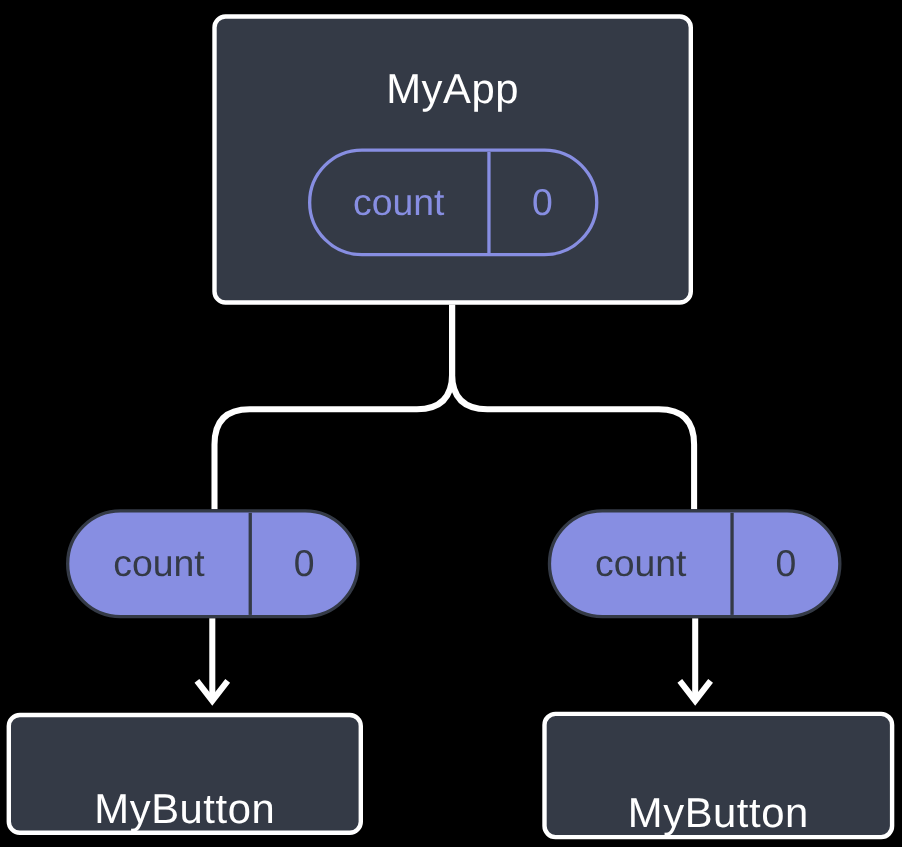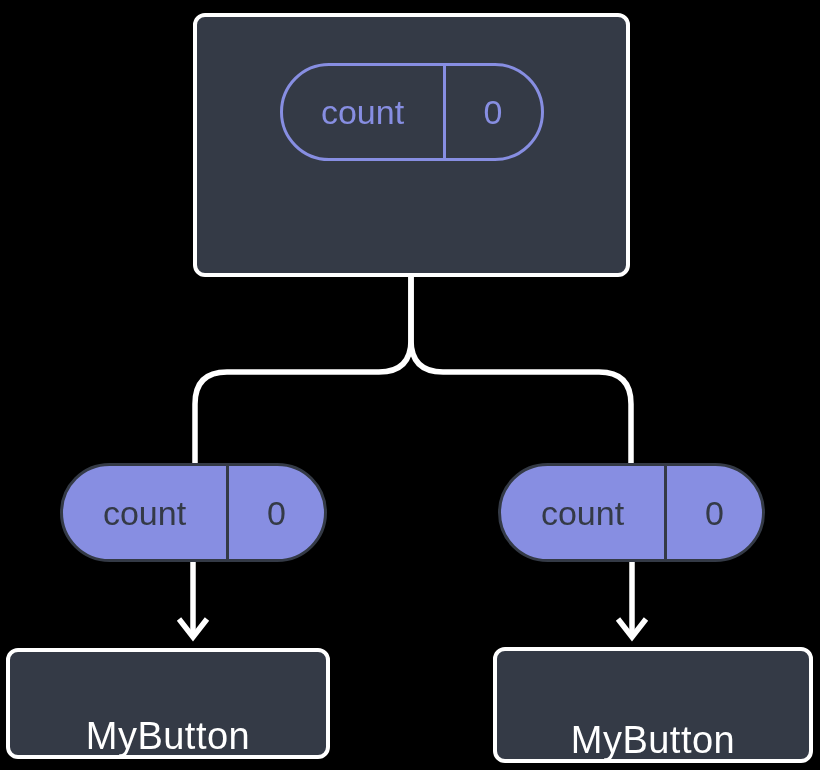--- a/index.html
+++ b/index.html
@@ -65,20 +65,21 @@
   <svg class="connector-layer" width="820" height="770" viewBox="0 0 820 770">
     <path d="M411 277 V340 Q411 372 379 372 H227 Q195 372 195 404 V463" fill="none" stroke="#ffffff" stroke-width="5.5"></path>
     <path d="M411 277 V340 Q411 372 443 372 H599 Q631 372 631 404 V463" fill="none" stroke="#ffffff" stroke-width="5.5"></path>
     <path d="M193 562 V634" fill="none" stroke="#ffffff" stroke-width="5.5"></path>
     <path d="M179 619 L193 637 L207 619" fill="none" stroke="#ffffff" stroke-width="5.5"></path>
     <path d="M632 562 V634" fill="none" stroke="#ffffff" stroke-width="5.5"></path>
     <path d="M618 619 L632 637 L646 619" fill="none" stroke="#ffffff" stroke-width="5.5"></path>
   </svg>
 
   <div class="node node-app">
+    <div class="node-label">MyApp</div>
     <div class="pill pill-outline">
       <span class="pill-name">count</span>
       <span class="pill-value">0</span>
     </div>
   </div>
 
   <div class="pill pill-solid pill-solid-left">
     <span class="pill-name">count</span>
     <span class="pill-value">0</span>
   </div>

